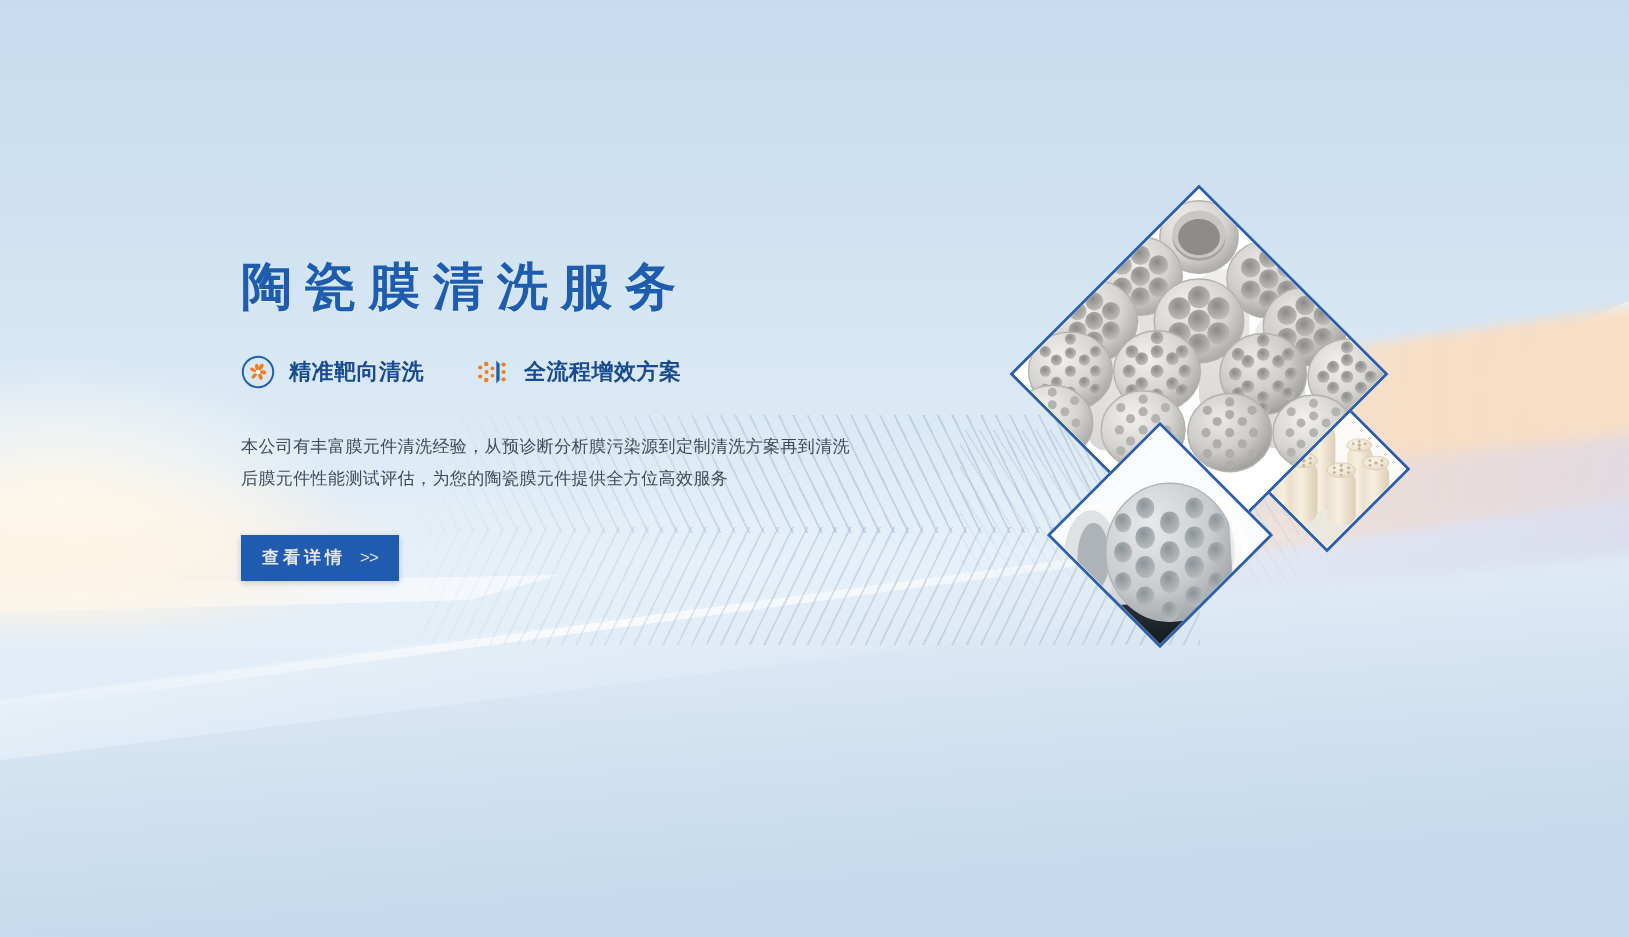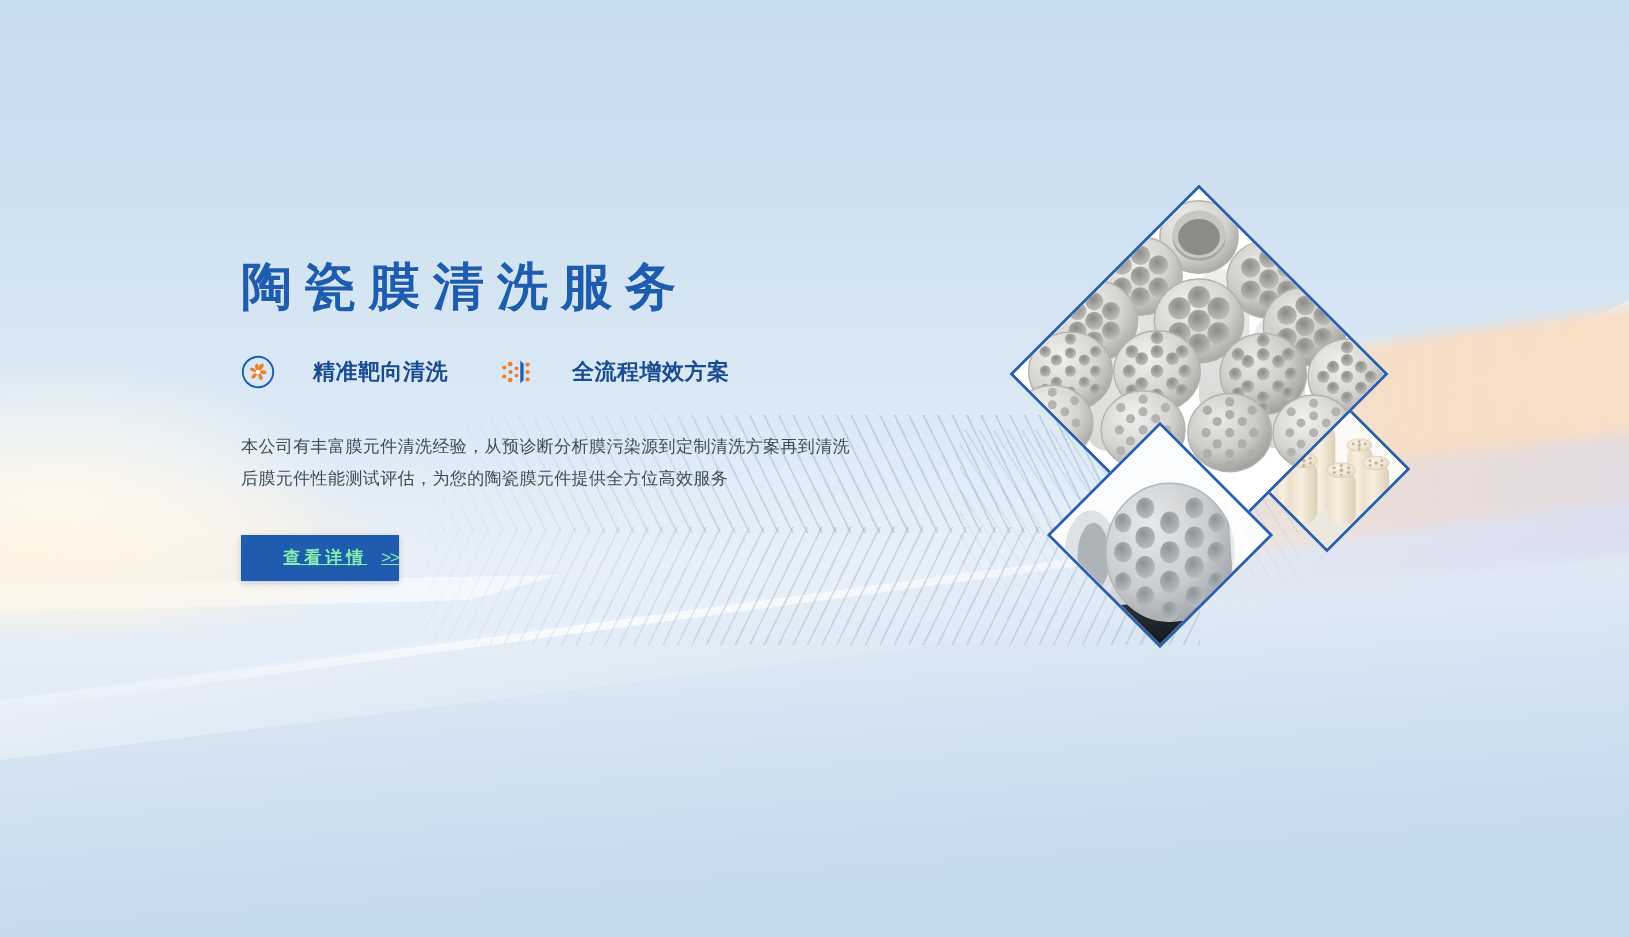--- a/index.html
+++ b/index.html
@@ -94,41 +94,39 @@
     text-shadow:0 1px 0 rgba(255,255,255,.4);
   }
   .features {
     display:flex; align-items:center; gap:52px;
     margin-top:38px;
   }
   .feature { display:flex; align-items:center; gap:14px; }
   .feature-label {
     font-size:22px; font-weight:700; color:#184b91; letter-spacing:.5px;
     white-space:nowrap;
-    margin-left:24px;
   }
   .ficon { width:34px; height:34px; flex:0 0 34px; display:block; }
 
   .desc {
     margin-top:42px;
     font-size:17px; line-height:32px; color:#3e4a58;
     letter-spacing:.4px; max-width:660px;
   }
   .desc span { display:block; white-space:nowrap; }
 
   .cta {
     margin-top:40px;
-    display:inline-flex; align-items:center; justify-content:flex-end;
+    display:inline-flex; align-items:center; justify-content:center;
     gap:14px;
     width:158px; height:46px;
-    background:#1f5cb0; color:#86efac;
+    background:#1f5cb0; color:#e5e5e5;
     font-size:17px; font-weight:600; letter-spacing:4px;
     border:none; cursor:pointer;
     box-shadow:0 2px 6px rgba(25,70,140,.25);
-    text-decoration:underline;
   }
   .cta .chev { letter-spacing:-1px; font-weight:400; font-size:17px; }
 
   
   .diamonds { position:absolute; left:0; top:0; width:1629px; height:937px; }
   .dia {
     position:absolute;
     transform:rotate(45deg);
     border:3px solid #2a5fae;
     background:#fff;

